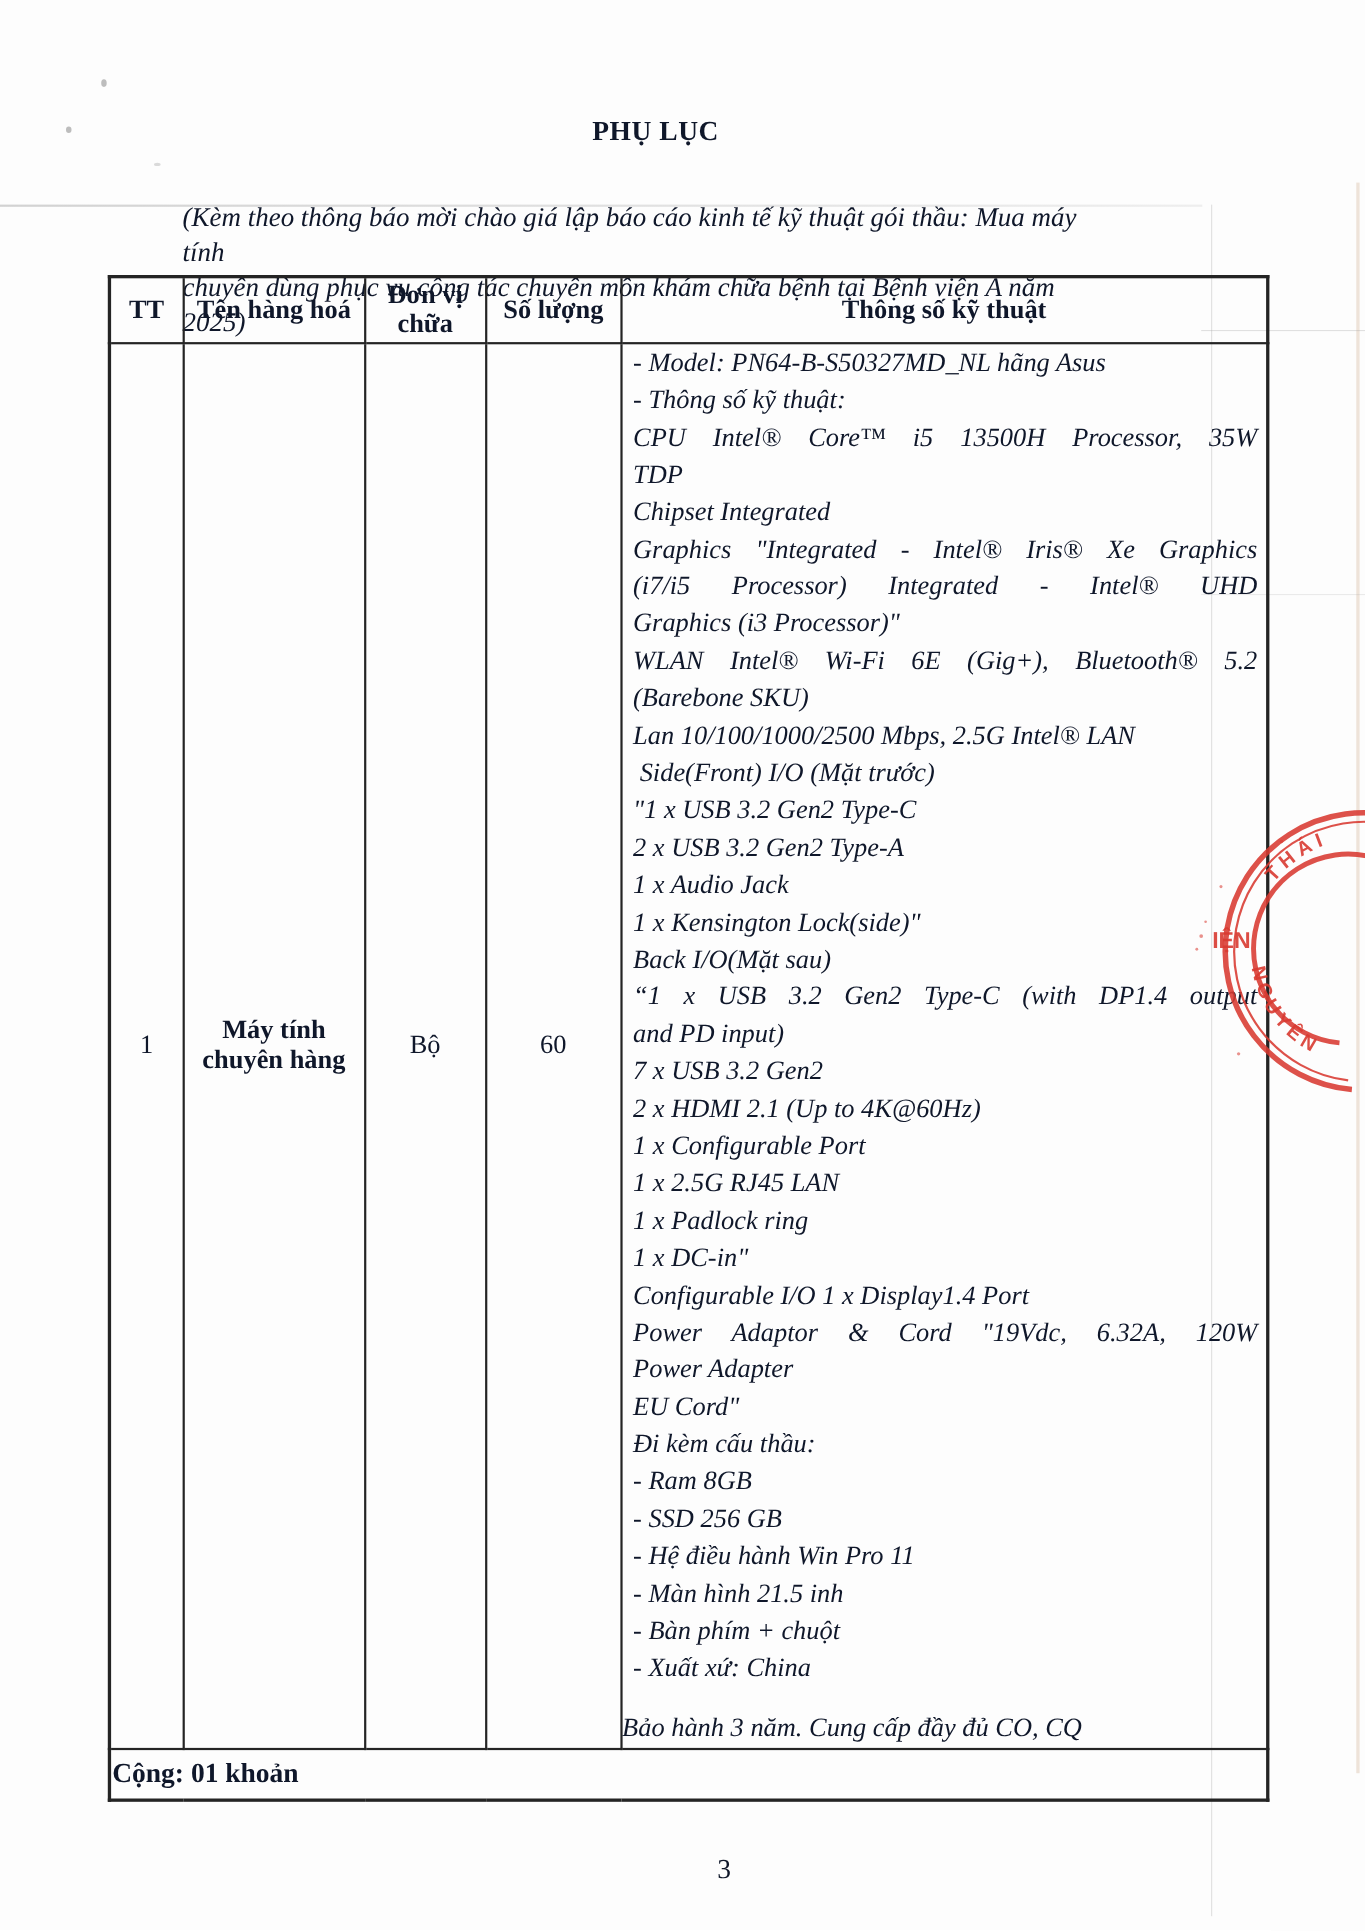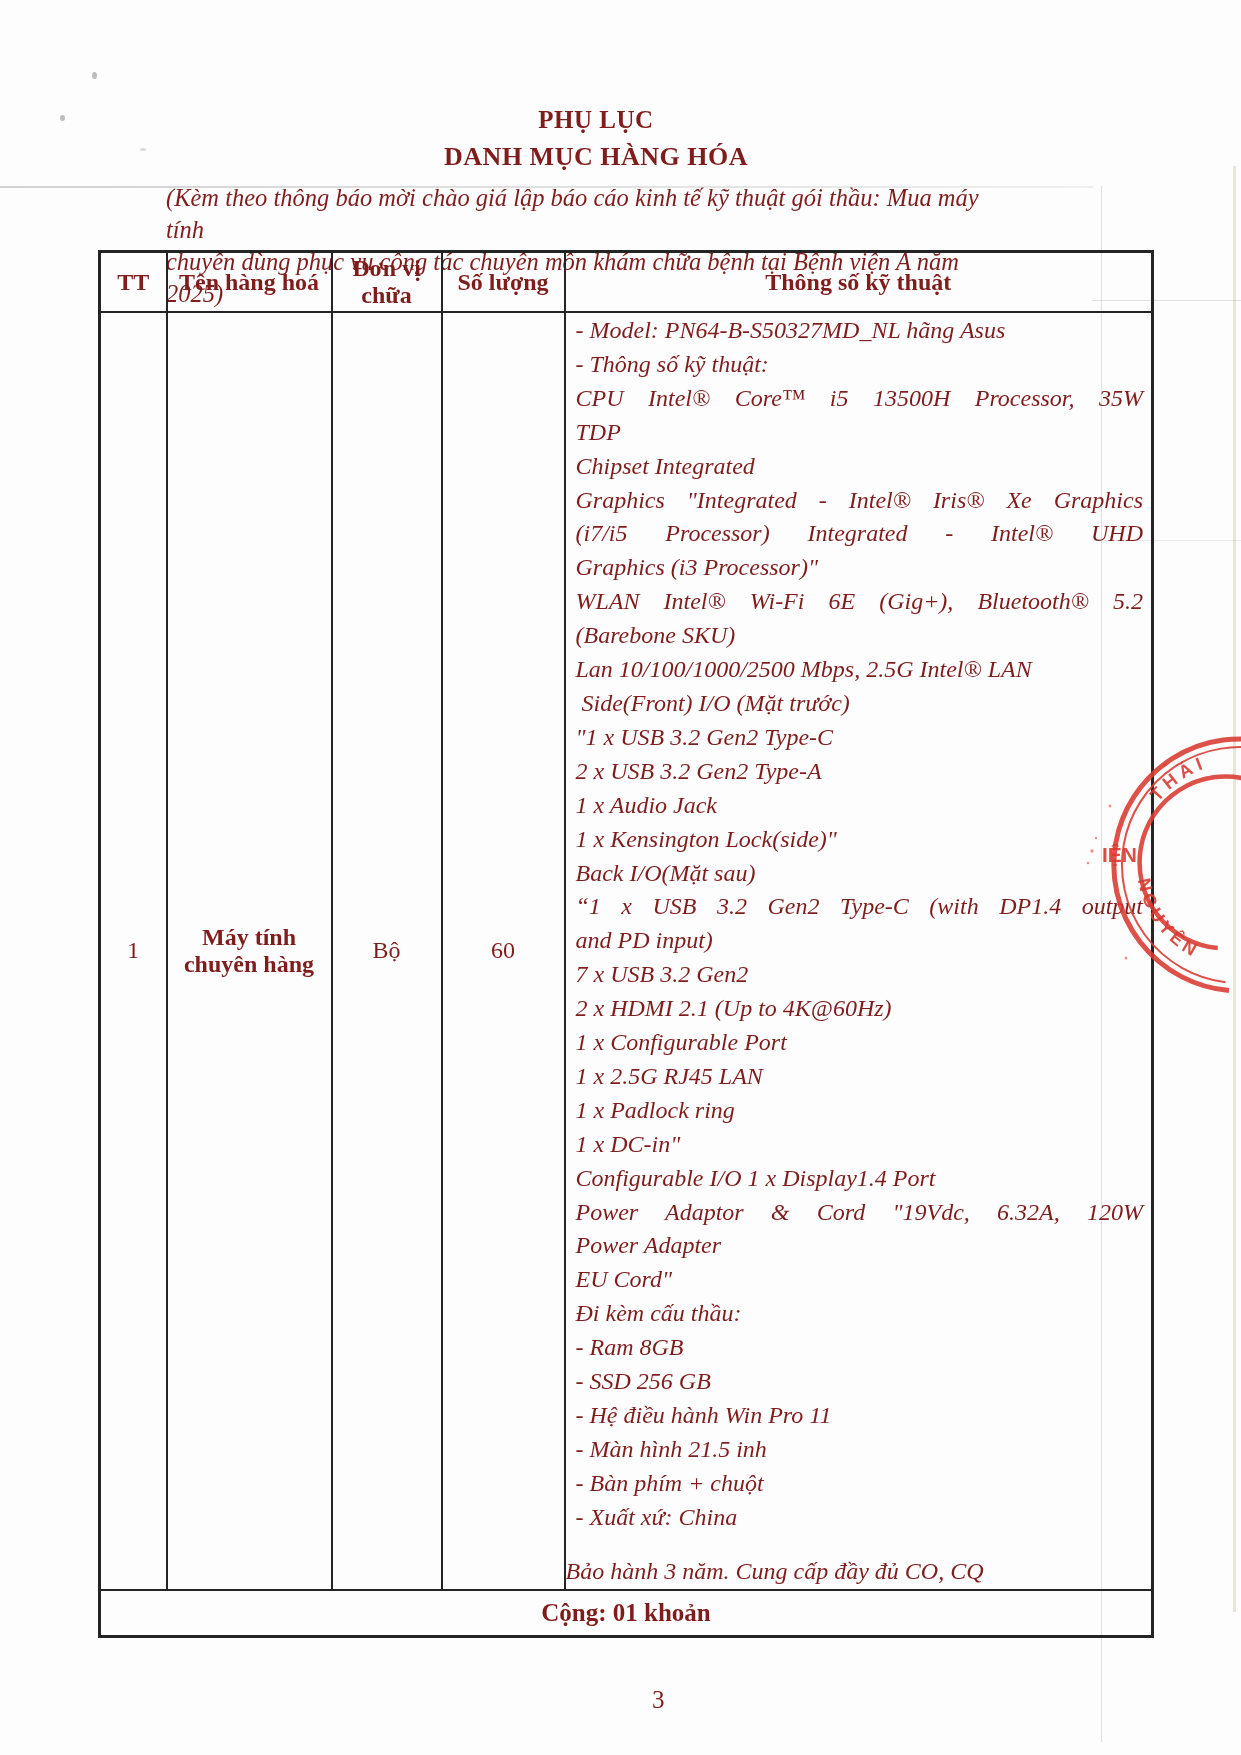--- a/index.html
+++ b/index.html
@@ -1,39 +1,39 @@
 <!DOCTYPE html>
 <html><head>
 <meta charset="utf-8">
 <style>
   html,body { margin:0; padding:0; background:#ffffff; }
   .sheet {
     position:relative; width:1241px; height:1755px;
     background:#fdfdfd; overflow:hidden;
     font-family:"Liberation Serif","DejaVu Serif",serif;
-    color:#7f1d1d;
+    color:#0f172a;
   }
   .title1 { position:absolute; top:106px; left:0; width:1192px; text-align:center;
             font-size:25px; font-weight:bold; letter-spacing:.5px; }
   .title2 { position:absolute; top:142px; left:0; width:1192px; text-align:center;
             font-size:26px; font-weight:bold; letter-spacing:.5px; }
   .note   { position:absolute; top:182px; left:166px; width:856px;
             font-style:italic; font-size:24.5px; line-height:32px; }
   .goods-table { position:absolute; left:98px; top:250px; width:1053px;
             border-collapse:collapse; table-layout:fixed; border:3px solid #242424; }
   .goods-table th, .goods-table td { border:2px solid #242424; }
   .goods-table th { font-weight:bold; font-size:24px; text-align:center;
             height:58px; line-height:1.12; padding:0 4px; vertical-align:middle; }
   .cell-center { text-align:center; vertical-align:middle; font-size:24px; padding:0 2px; }
   .cell-name { font-weight:bold; }
   .spec-cell { vertical-align:top; padding:1px 8px 0 10px; font-size:24px; line-height:33.9px;font-style:italic; }
   .spec-line { white-space:pre-wrap; }
   .spec-line.just { text-align:justify; text-align-last:justify; }
   .spec-line:last-child { margin-left:-10px;margin-top:20px; }
-  .footer-cell { text-align:center; font-weight:bold; font-size:25px; height:42px;
+  .footer-cell { font-weight:bold; font-size:25px; height:42px;
             vertical-align:middle; }
   .pageno { position:absolute; top:1686px; left:652px; font-size:25px; }
   
   .art { position:absolute; pointer-events:none; }
   .art-h1 { top:186px; left:0; width:1093px; height:2px;
             background:linear-gradient(to right, rgba(130,130,130,.35), rgba(130,130,130,.12)); }
   .art-v1 { left:1101px; top:186px; width:1px; height:1556px; background:rgba(150,150,150,.28); }
   .art-v2 { left:1233px; top:166px; width:3px; height:1446px; background:rgba(208,178,148,.35); }
   .art-h2 { left:1092px; top:300px; width:149px; height:1px; background:rgba(160,160,160,.30); }
   .art-h3 { left:1092px; top:540px; width:149px; height:1px; background:rgba(170,170,170,.22); }
@@ -51,21 +51,20 @@
   <div class="art art-h1"></div>
   <div class="art art-v1"></div>
   <div class="art art-v2"></div>
   <div class="art art-h2"></div>
   <div class="art art-h3"></div>
   <div class="speck sp1"></div>
   <div class="speck sp2"></div>
   <div class="speck sp3"></div>
 
   <div class="title1">PHỤ LỤC</div>
-  <div class="title2">DANH MỤC HÀNG HÓA</div>
 
   <div class="note">
     <div>(Kèm theo thông báo mời chào giá lập báo cáo kinh tế kỹ thuật  gói thầu: Mua máy tính</div>
     <div>chuyên dùng phục vụ công tác chuyên môn khám chữa bệnh tại Bệnh viện A năm 2025)</div>
   </div>
 
   <table class="goods-table">
     <colgroup>
       <col style="width:67px">
         <col style="width:165px">

